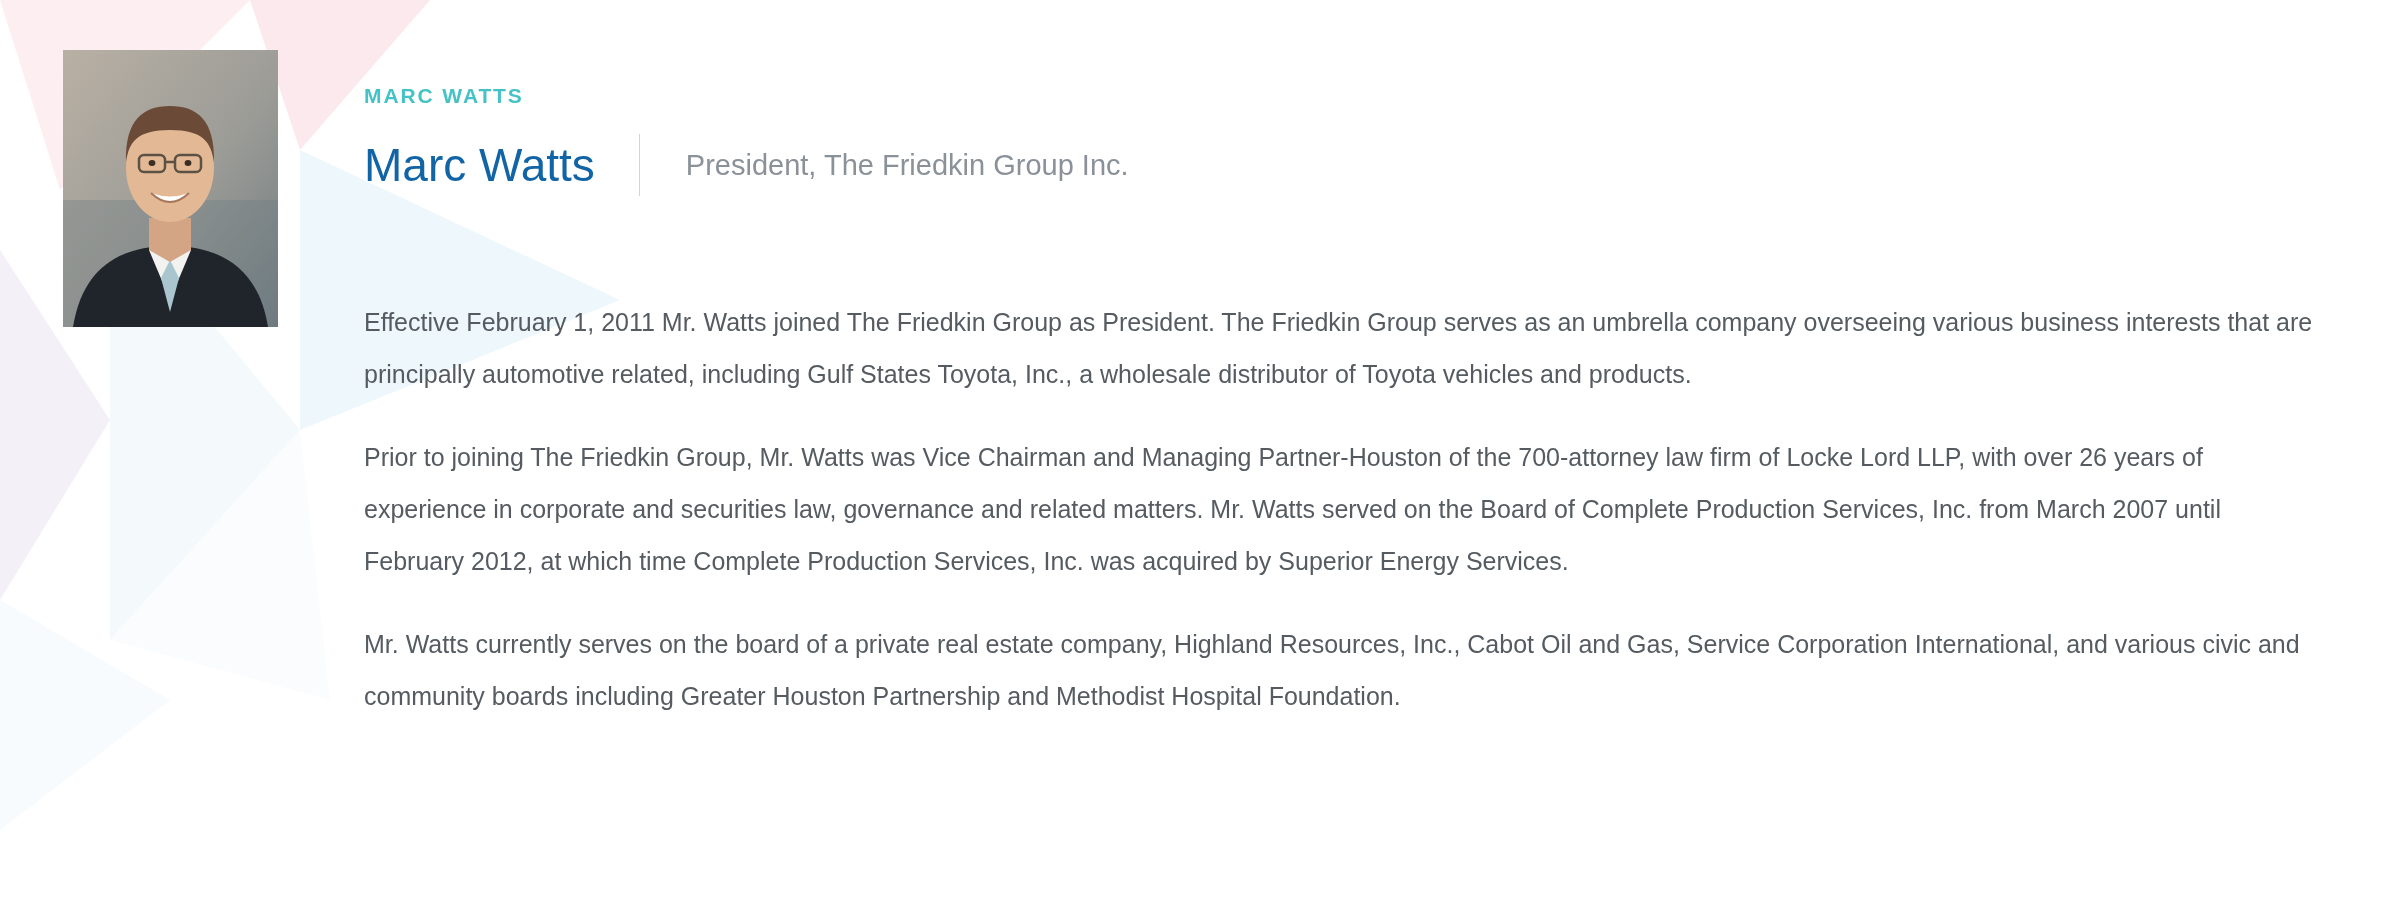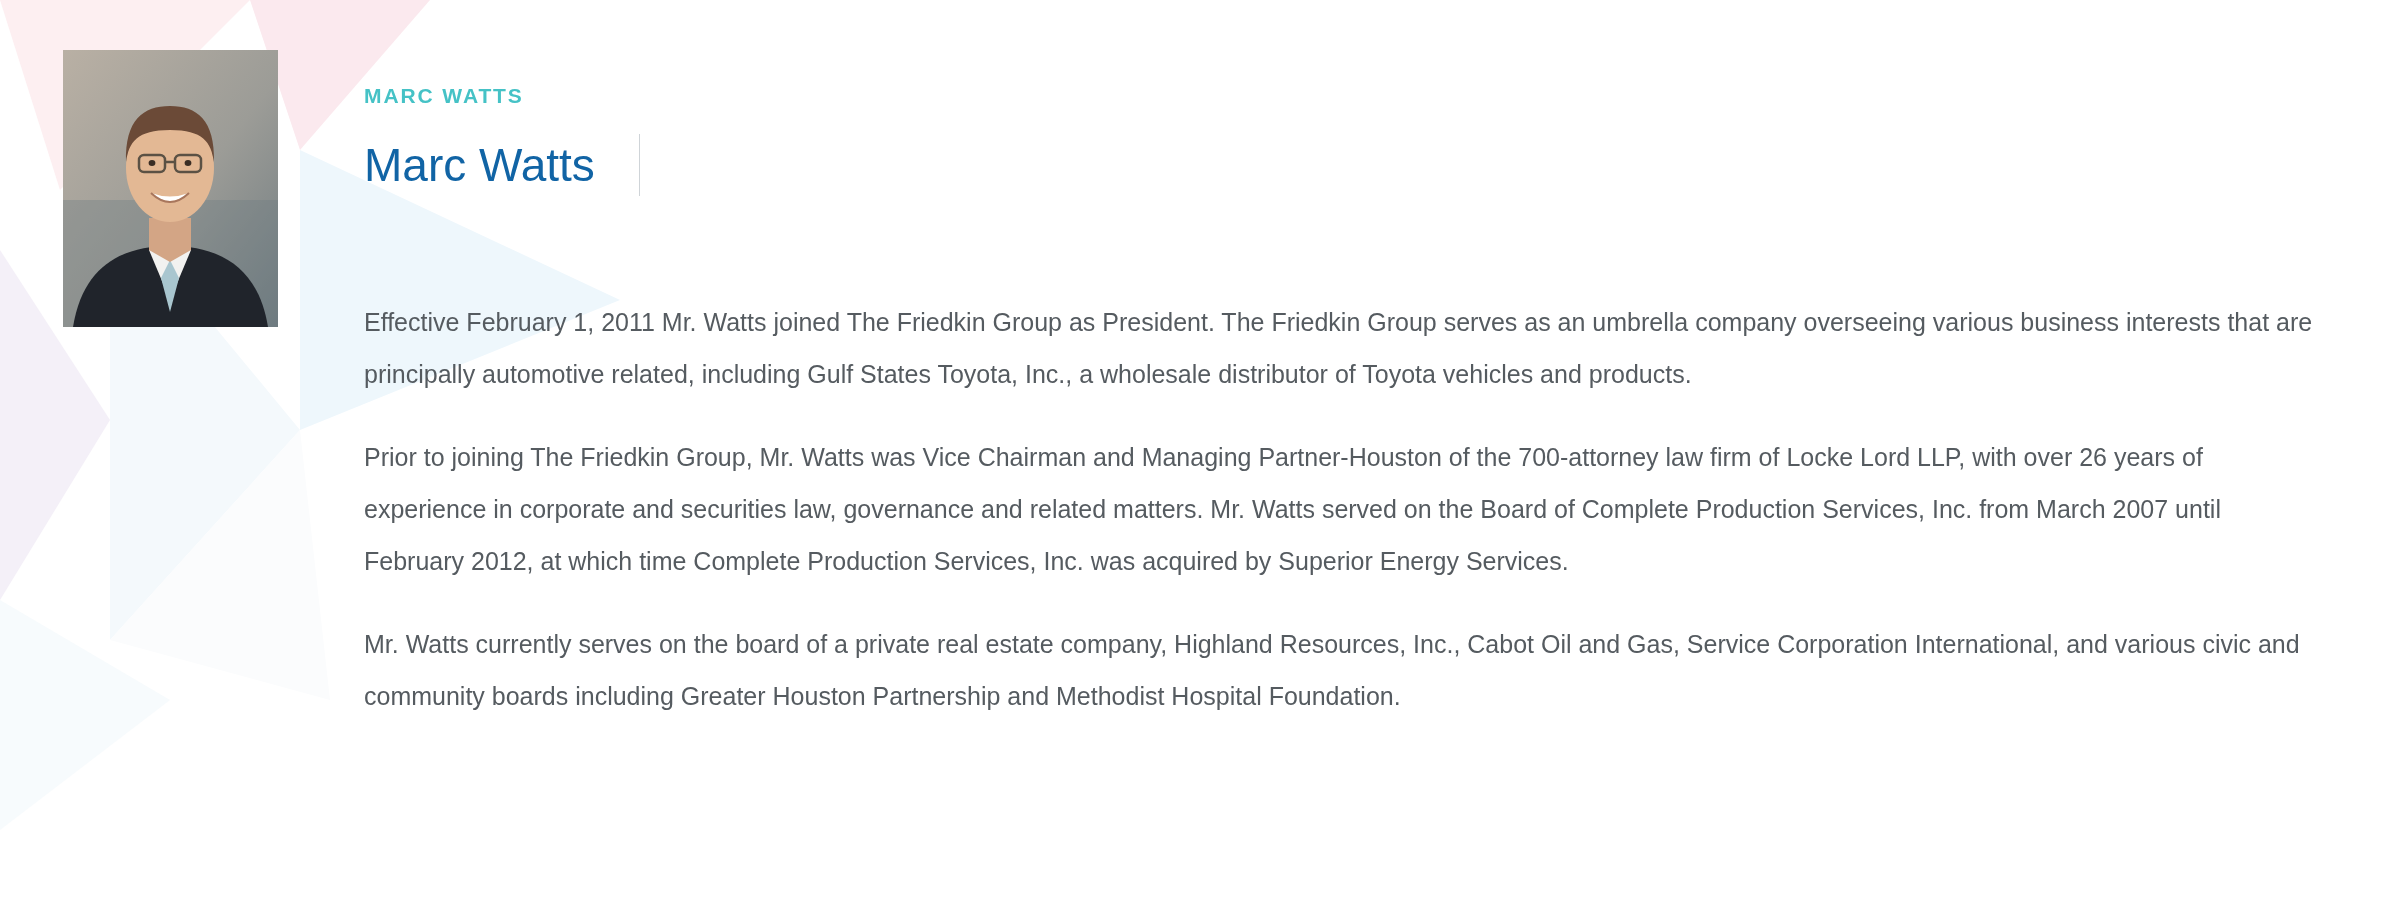--- a/index.html
+++ b/index.html
@@ -159,20 +159,21 @@
     </svg>
   </div>
 
   <div class="content">
 
     <div class="eyebrow">MARC WATTS</div>
 
     <div class="name-row">
       <h1 class="person-name">Marc Watts</h1>
       <span class="divider"></span>
+      <div class="person-title">President, The Friedkin Group Inc.</div>
     </div>
 
     <div class="bio">
       <p>Effective February 1, 2011 Mr. Watts joined The Friedkin Group as President. The Friedkin Group serves as an umbrella company overseeing various business interests that are principally automotive related, including Gulf States Toyota, Inc., a wholesale distributor of Toyota vehicles and products.</p>
       <p>Prior to joining The Friedkin Group, Mr. Watts was Vice Chairman and Managing Partner-Houston of the 700-attorney law firm of Locke Lord LLP, with over 26 years of experience in corporate and securities law, governance and related matters. Mr. Watts served on the Board of Complete Production Services, Inc. from March 2007 until February 2012, at which time Complete Production Services, Inc. was acquired by Superior Energy Services.</p>
       <p>Mr. Watts currently serves on the board of a private real estate company, Highland Resources, Inc., Cabot Oil and Gas, Service Corporation International, and various civic and community boards including Greater Houston Partnership and Methodist Hospital Foundation.</p>
     </div>
 
   </div>
 </div>

